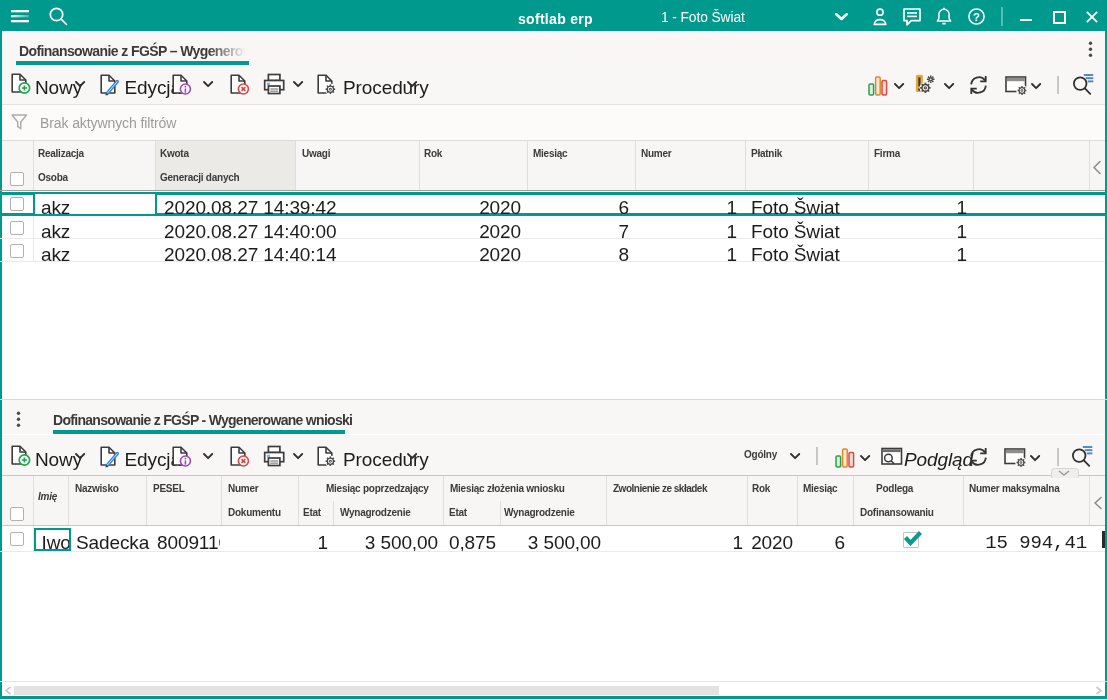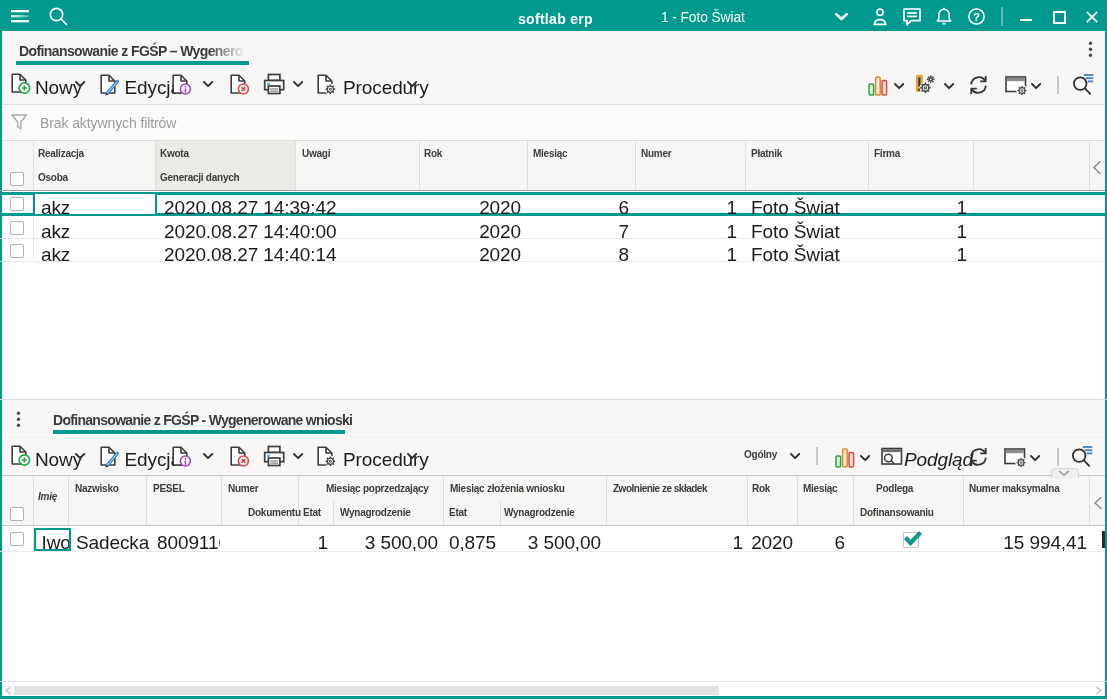--- a/index.html
+++ b/index.html
@@ -416,21 +416,21 @@
 <div class="vline" style="left:606px;top:476px;height:49px;"></div>
 <div class="vline" style="left:747px;top:476px;height:49px;"></div>
 <div class="vline" style="left:797px;top:476px;height:49px;"></div>
 <div class="vline" style="left:853px;top:476px;height:49px;"></div>
 <div class="vline" style="left:963px;top:476px;height:49px;"></div>
 <div class="vline" style="left:1089px;top:476px;height:49px;"></div>
 <div class="hdr" style="left:38px;top:491px;font-style:italic;">Imię</div>
 <div class="hdr" style="left:75px;top:483px;">Nazwisko</div>
 <div class="hdr" style="left:153px;top:483px;">PESEL</div>
 <div class="hdr" style="left:228px;top:483px;">Numer</div>
-<div class="hdr" style="left:228px;top:507px;margin-left:20px;">Dokumentu</div>
+<div class="hdr" style="left:228px;top:507px;">Dokumentu</div>
 <div class="hdr" style="left:306px;top:483px;margin-left:20px;">Miesiąc poprzedzający</div>
 <div class="hdr" style="left:303px;top:507px;">Etat</div>
 <div class="hdr" style="left:340px;top:507px;">Wynagrodzenie</div>
 <div class="hdr" style="left:450px;top:483px;">Miesiąc złożenia wniosku</div>
 <div class="hdr" style="left:449px;top:507px;">Etat</div>
 <div class="hdr" style="left:504px;top:507px;">Wynagrodzenie</div>
 <div class="hdr" style="left:613px;top:483px;letter-spacing:-0.5px;">Zwolnienie ze składek</div>
 <div class="hdr" style="left:752px;top:483px;">Rok</div>
 <div class="hdr" style="left:803px;top:483px;">Miesiąc</div>
 <div class="hdr" style="left:860px;top:483px;margin-left:16px;">Podlega</div>
@@ -451,21 +451,21 @@
 <div class="txt rnum" style="left:438px;top:531.5px;">3&nbsp;500,00</div>
 <div class="txt rnum" style="left:496px;top:531.5px;">0,875</div>
 <div class="txt rnum" style="left:601px;top:531.5px;">3&nbsp;500,00</div>
 <div class="txt rnum" style="left:743px;top:531.5px;">1</div>
 <div class="txt rnum" style="left:793px;top:531.5px;">2020</div>
 <div class="txt rnum" style="left:845px;top:531.5px;">6</div>
 <div class="abs" style="left:903px;top:532px;width:13.5px;height:13.5px;border:1px solid #c6c5c3;border-radius:1px;background:#fff;"></div>
 <svg class="abs" style="left:901px;top:528px;" width="22" height="18">
   <path d="M4.5 9.5 L9.5 15 L19.5 4.5" stroke="#0d998c" stroke-width="4.2" fill="none"></path>
 </svg>
-<div class="txt rnum" style="left:1087px;top:531.5px;">15&nbsp;994,41</div>
+<div class="txt rnum" style="left:1087px;top:531.5px;font-family:Liberation Mono, monospace;">15&nbsp;994,41</div>
 <div class="abs" style="left:1102px;top:531px;width:3px;height:17px;background:#2a2a2a;"></div>
 <div class="abs" style="left:0px;top:551px;width:1105px;height:1px;background:#eceae8;"></div>
 
 <svg class="abs" style="left:1093px;top:496px;" width="10" height="14">
   <path d="M8 1.5 L2 7 L8 12.5" stroke="#8d8d8d" stroke-width="1.6" fill="none" stroke-linecap="round" stroke-linejoin="round"></path>
 </svg>
 
 <div class="abs" style="left:1051px;top:468px;width:26px;height:9px;background:#efeeec;border:1px solid #d9d7d5;border-bottom:none;border-radius:4px 4px 0 0;"></div>
 <svg class="abs" style="left:1057px;top:470px;" width="14" height="7">
   <path d="M2 1 L7 5 L12 1" stroke="#9a9a9a" stroke-width="1.5" fill="none"></path>

